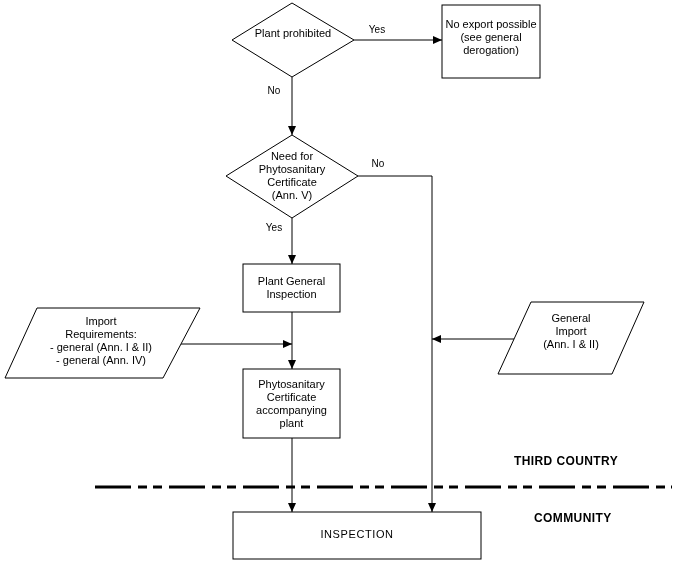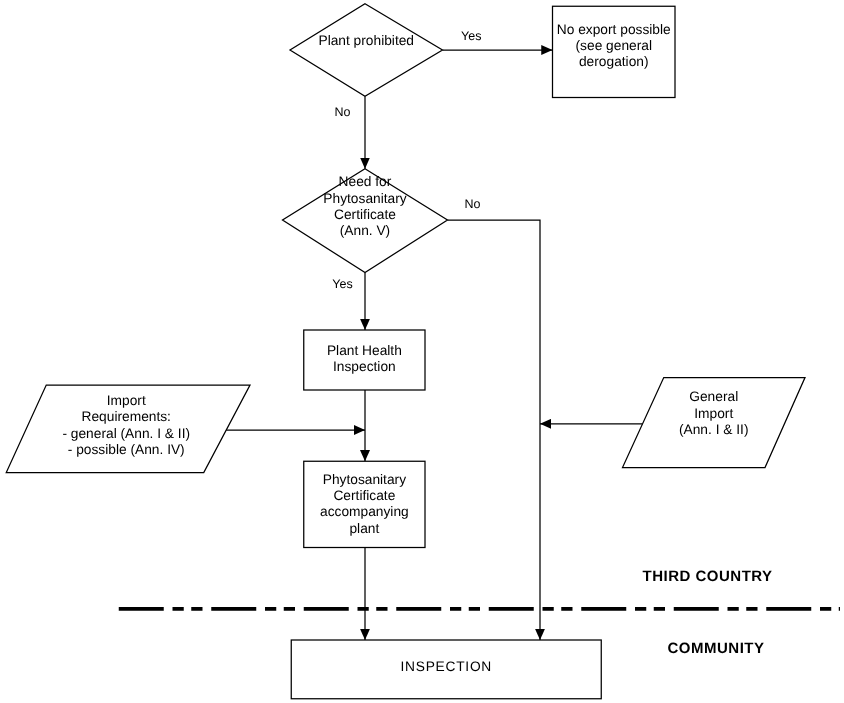--- a/index.html
+++ b/index.html
@@ -72,37 +72,37 @@
   <div class="label" style="left:232px; top:27px; width:122px;">
     <div>Plant prohibited</div>
   </div>
 
   <div class="label" style="left:442px; top:18px; width:98px;">
     <div>No export possible</div>
     <div>(see general</div>
     <div>derogation)</div>
   </div>
 
-  <div class="label" style="left:232px; top:140px; width:120px;">
+  <div class="label" style="left:232px; top:150px; width:120px;">
     <div>Need for</div>
     <div>Phytosanitary</div>
     <div>Certificate</div>
     <div>(Ann. V)</div>
   </div>
 
   <div class="label" style="left:243px; top:275px; width:97px;">
-    <div>Plant Health</div>
+    <div>Plant General</div>
     <div>Inspection</div>
   </div>
 
   <div class="label" style="left:20px; top:315px; width:162px;">
     <div>Import</div>
     <div>Requirements:</div>
     <div>- general (Ann. I &amp; II)</div>
-    <div>- possible (Ann. IV)</div>
+    <div>- general (Ann. IV)</div>
   </div>
 
   <div class="label" style="left:243px; top:378px; width:97px;">
     <div>Phytosanitary</div>
     <div>Certificate</div>
     <div>accompanying</div>
     <div>plant</div>
   </div>
 
   <div class="label" style="left:511px; top:312px; width:120px;">

